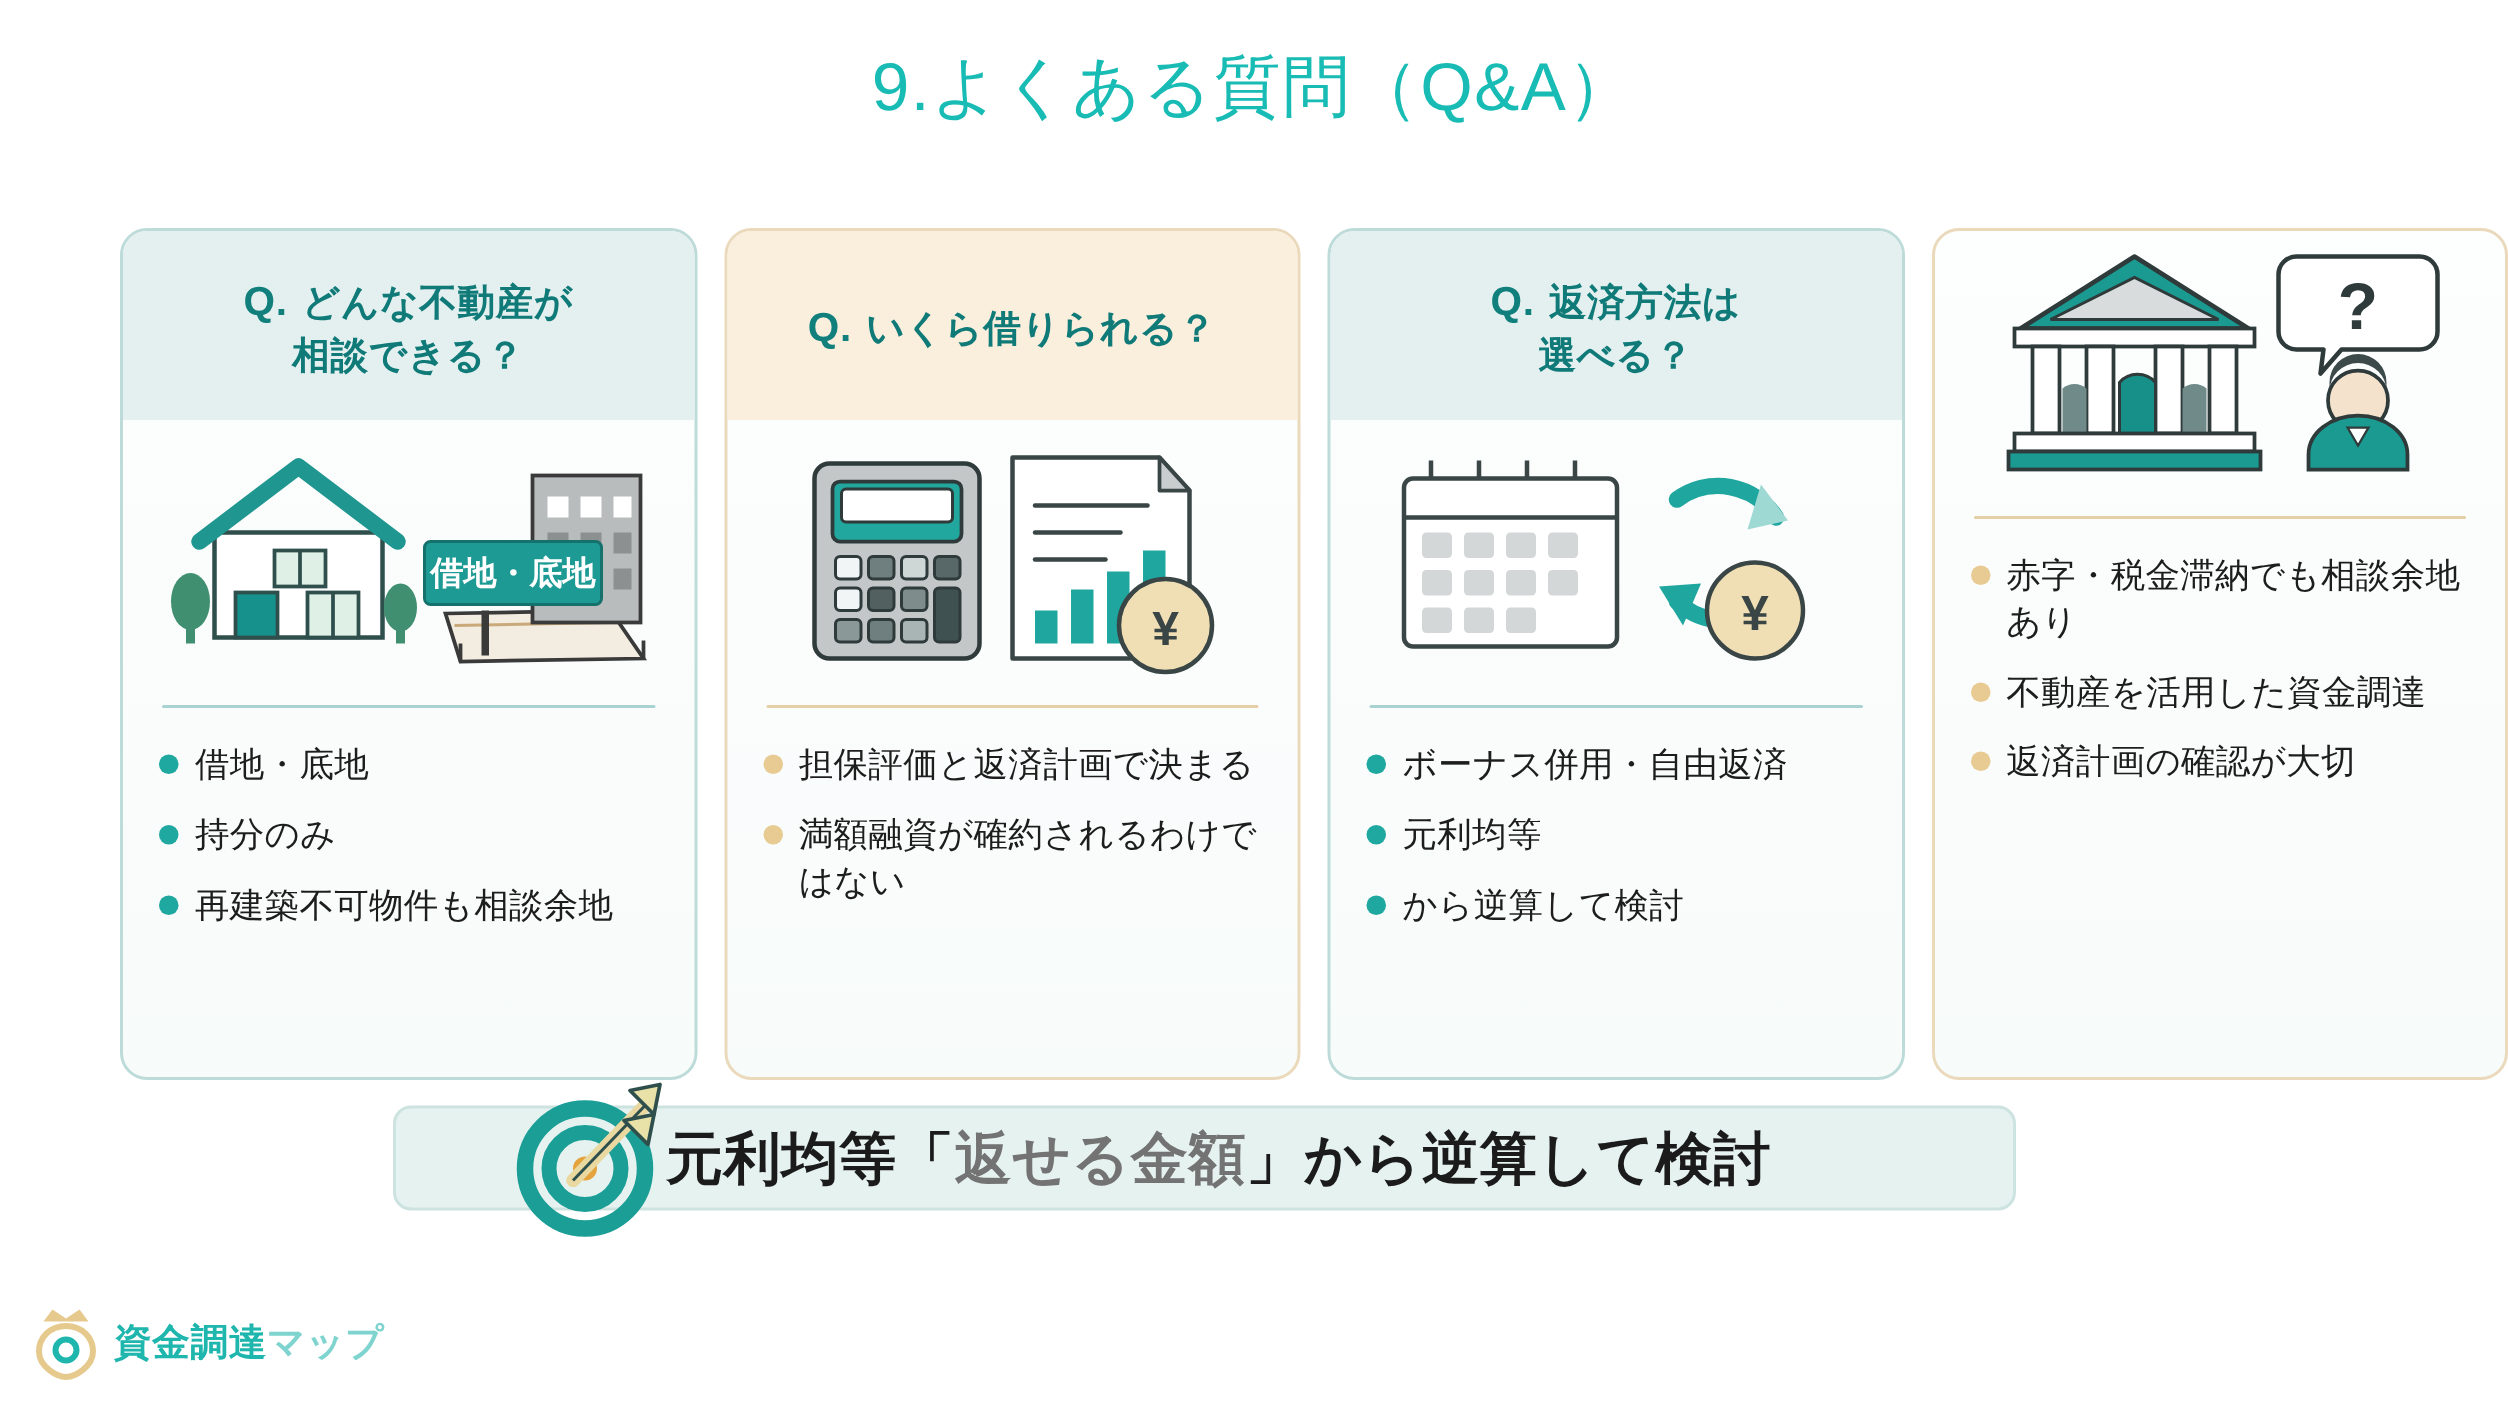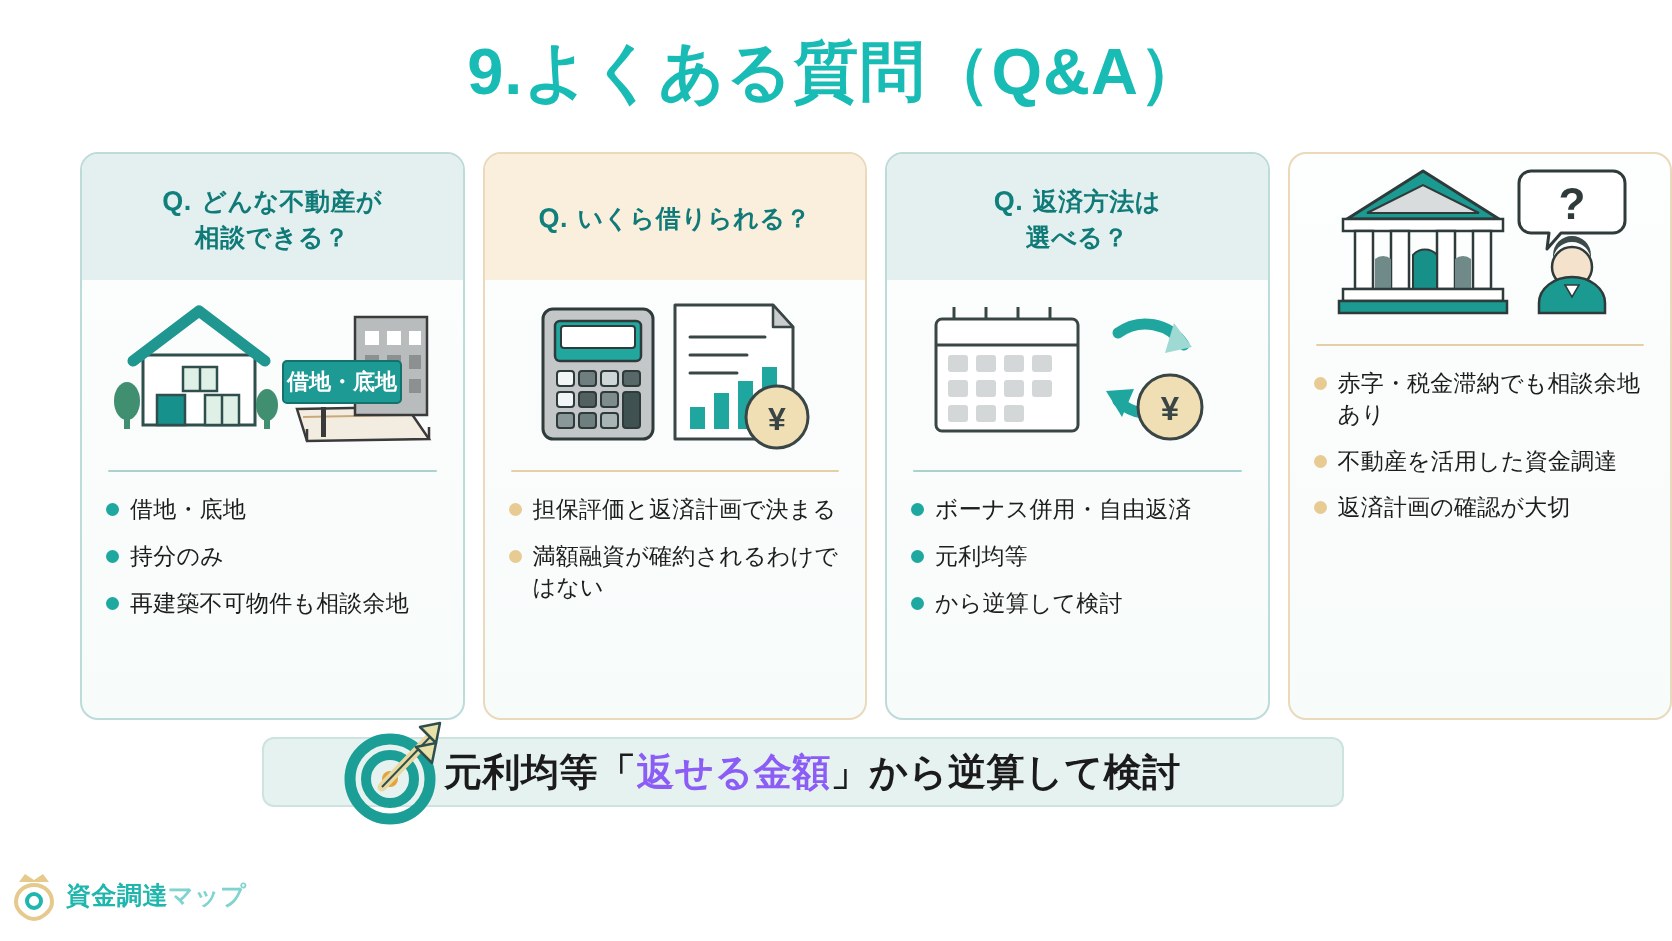--- a/index.html
+++ b/index.html
@@ -9,21 +9,21 @@
     background: #ffffff;
     font-family: "Liberation Sans", "DejaVu Sans", sans-serif;
     overflow: hidden;
   }
   .page { position: relative; width: 1672px; height: 941px; background:#fff; }
 
   
   .title {
     position: absolute; top: 28px; left: 0; width: 100%;
     text-align: center;
-    font-size: 65px; font-weight: 700; letter-spacing: 1px;
+    font-size: 45px; font-weight: 400; letter-spacing: 1px;
     color: #18bcb4;
     white-space: nowrap;
   }
 
   
   .cards {
     position: absolute; top: 152px; left: 40px;
     width: 1592px; height: 568px;
     display: flex; gap: 18px; margin-left: 40px;
   }
@@ -94,29 +94,29 @@
     background: #e6f2f0;
     border: 2px solid #cde3e0;
     border-radius: 12px;
     display: flex; align-items: center;
   }
   .banner-text {
     margin-left: 180px;
     font-size: 38px; font-weight: 700; color: #1b1b1b;
     letter-spacing: .5px; white-space: nowrap;
   }
-  .banner-text .hl { color: #8b5cf6; }
+  .banner-text .hl { color: #737373; }
   .banner-icon {
     position: absolute; left: 72px; top: -22px;
     width: 116px; height: 116px;
   }
 
   
   .footer {
-    position: absolute; left: 10px; bottom: 16px;
+    position: absolute; left: 20px; bottom: 16px;
     display: flex; align-items: center; gap: 8px;
   }
   .footer-text {
     font-size: 25px; font-weight: 700; letter-spacing: .5px;
   }
   .footer-text .a { color: #1fb6ad; }
   .footer-text .b { color: #7fd4cf; }
 </style>
 </head>
 <body>

